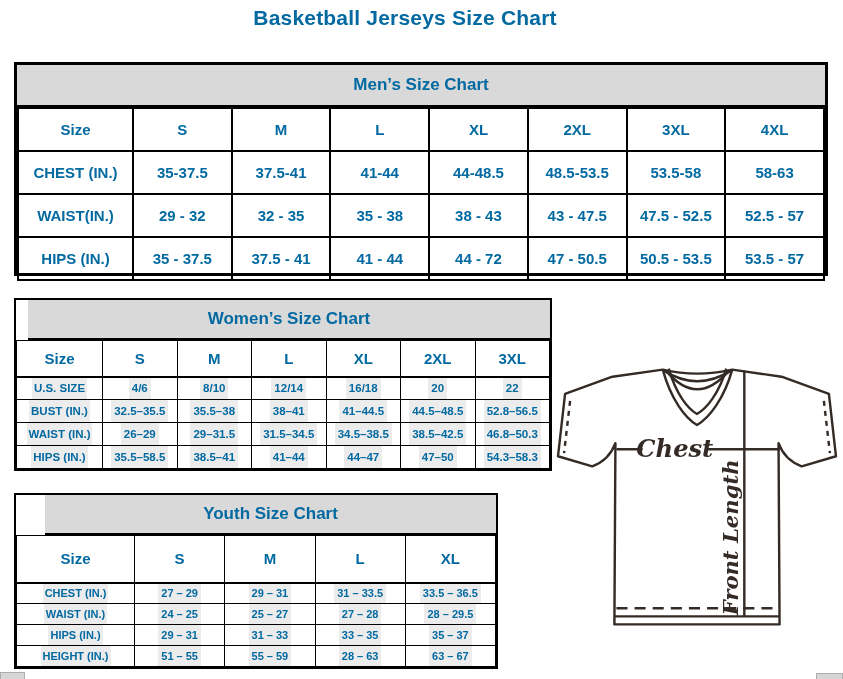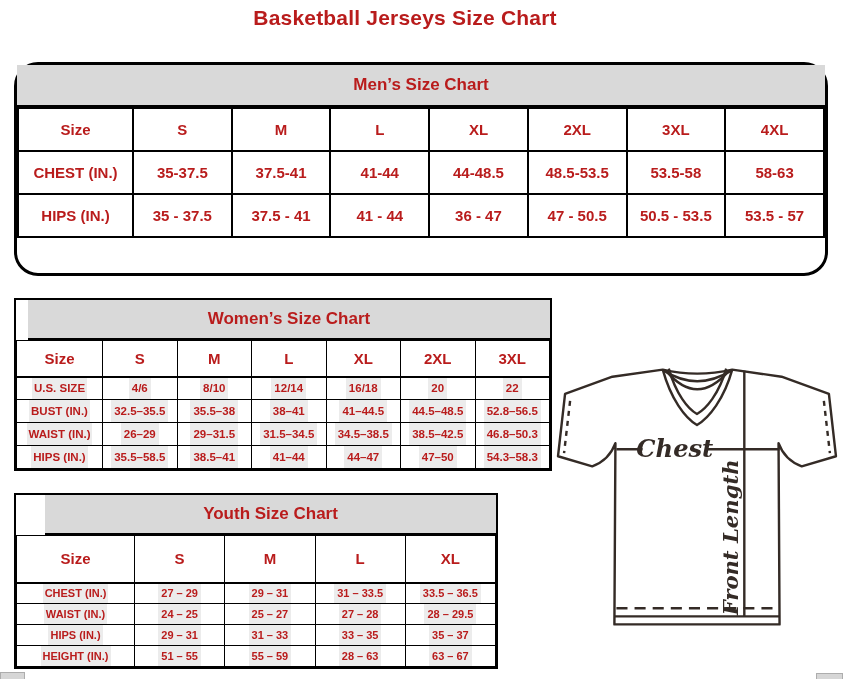--- a/index.html
+++ b/index.html
@@ -1,37 +1,37 @@
 <!DOCTYPE html>
 <html style="--band-bg: #d9d9d9; --diagram-stroke: #342b26; --cell-hl: #ececec;"><head>
 <meta charset="utf-8">
 <style>
   html,body{margin:0;padding:0;background:#fff;}
   #canvas{
     position:relative;width:843px;height:679px;background:#fff;overflow:hidden;
-    font-family:"Liberation Sans",sans-serif;color:#b91c1c;
+    font-family:"Liberation Sans",sans-serif;color:#0369a1;
   }
   .page-title{
     position:absolute;left:0;top:6px;width:810px;text-align:center;
     font-size:21px;font-weight:bold;letter-spacing:0.2px;
   }
   .table-block{position:absolute;border:3px solid #000;box-sizing:border-box;background:#fff;}
   .table-block.thin{border-width:2px;}
   .band{
     background:var(--band-bg,#d9d9d9);border-bottom:2px solid #000;
     text-align:center;font-weight:bold;font-size:17px;
     display:flex;align-items:center;justify-content:center;
   }
   table.size-table{border-collapse:collapse;table-layout:fixed;width:100%;}
   table.size-table th,table.size-table td{
     border:1px solid #000;text-align:center;vertical-align:middle;
     font-weight:bold;padding:0;overflow:hidden;white-space:nowrap;
   }
   
-  #mens-block{left:14px;top:62px;width:814px;height:214px;border-radius:24px;}
+  #mens-block{left:14px;top:62px;width:814px;height:214px;}
   #mens-block .band{height:40px;}
   #mens-block th,#mens-block td{border-width:2px;font-size:15px;}
   #mens-block thead tr{height:43px;}
   #mens-block tbody tr{height:43px;}
   
   #womens-block{left:14px;top:298px;width:538px;}
   #womens-block .band{height:38px;margin-left:12px;}
   #womens-block thead tr{height:36px;}
   #womens-block thead th{font-size:15px;border-bottom-width:2px;}
   #womens-block tbody tr{height:23px;}
@@ -89,25 +89,35 @@
             <th>CHEST (IN.)</th>
             <td>35-37.5</td>
             <td>37.5-41</td>
             <td>41-44</td>
             <td>44-48.5</td>
             <td>48.5-53.5</td>
             <td>53.5-58</td>
             <td>58-63</td>
           </tr>
           <tr>
+            <th>WAIST(IN.)</th>
+            <td>29 - 32</td>
+            <td>32 - 35</td>
+            <td>35 - 38</td>
+            <td>38 - 43</td>
+            <td>43 - 47.5</td>
+            <td>47.5 - 52.5</td>
+            <td>52.5 - 57</td>
+          </tr>
+          <tr>
             <th>HIPS (IN.)</th>
             <td>35 - 37.5</td>
             <td>37.5 - 41</td>
             <td>41 - 44</td>
-            <td>36 - 47</td>
+            <td>44 - 72</td>
             <td>47 - 50.5</td>
             <td>50.5 - 53.5</td>
             <td>53.5 - 57</td>
           </tr>
         </tbody>
       </table>
   </div>
 
   <div class="table-block thin" id="womens-block">
     <div class="band">Women’s Size Chart</div>

